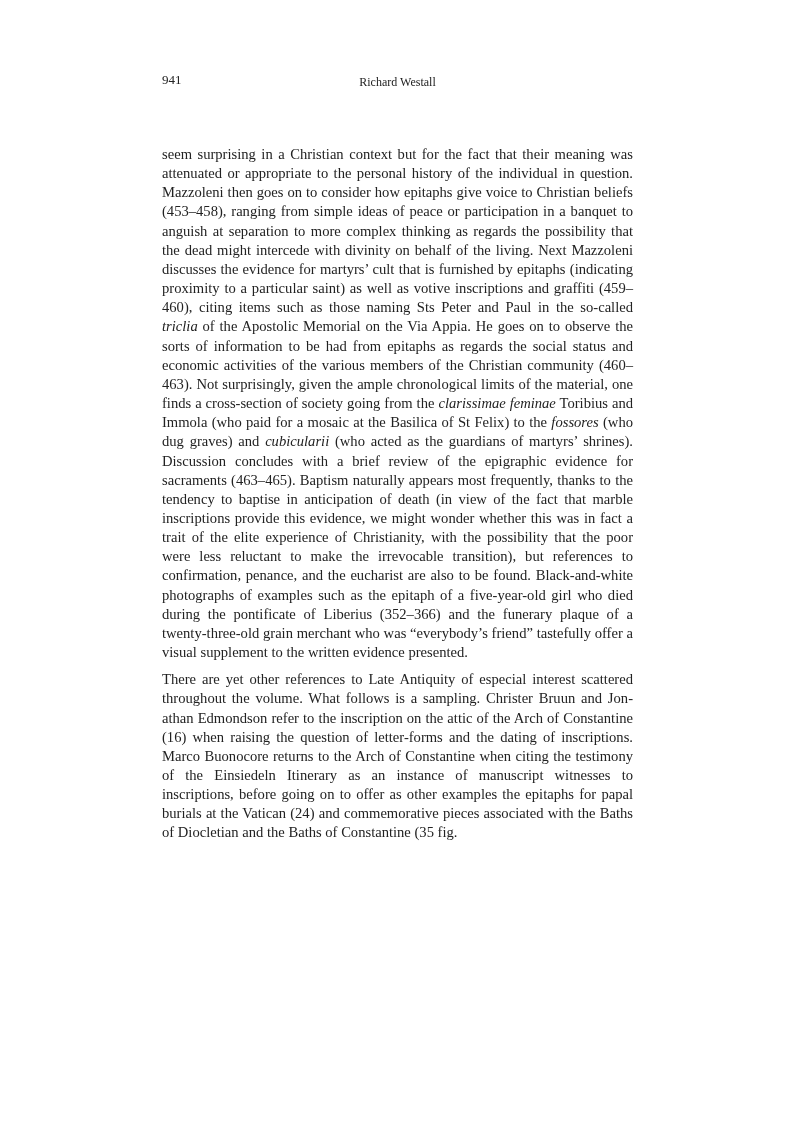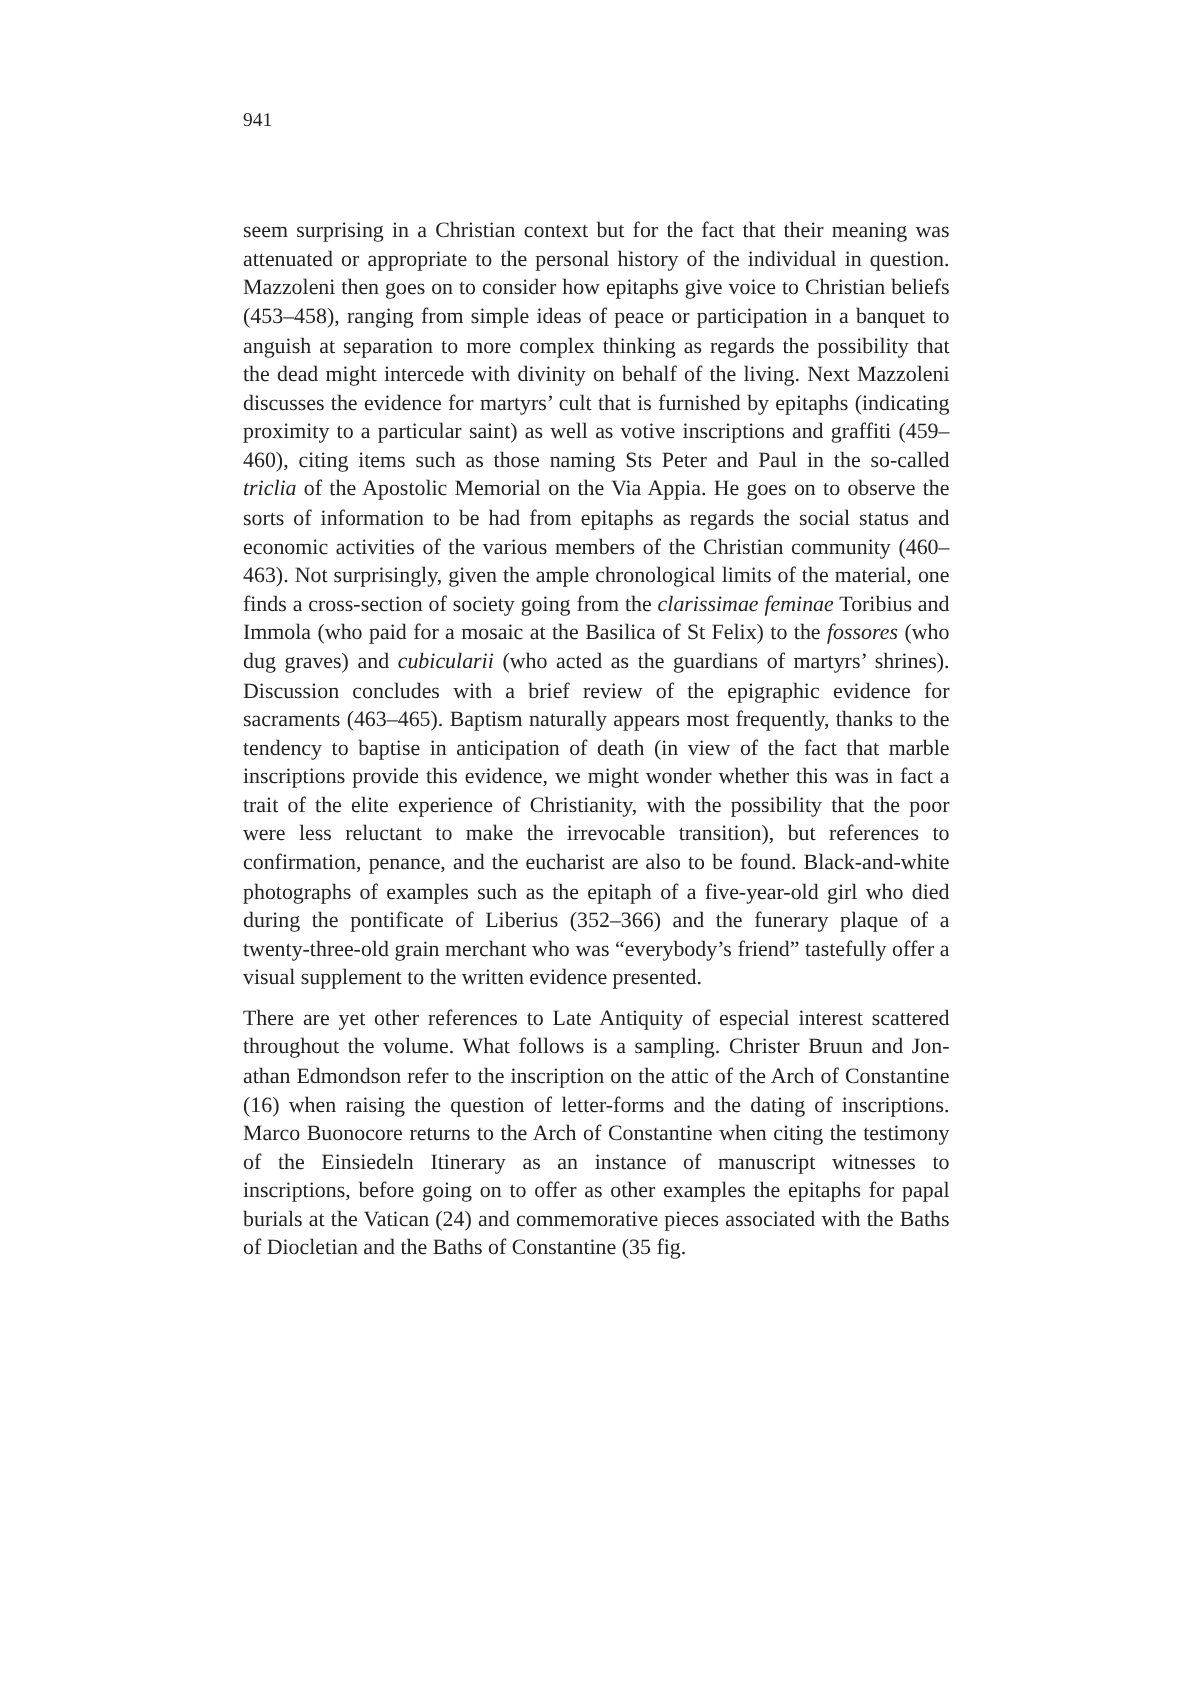--- a/index.html
+++ b/index.html
@@ -55,20 +55,21 @@
   }
   .seg-it {
     font-style: italic;
   }
 </style>
 </head>
 <body>
 
 <div class="running-head">
   <span class="page-number">941</span>
+  <span class="running-title">Richard Westall</span>
 </div>
 
 <div class="body-text">
   <p class="para">
     <span>seem surprising in a Christian context but for the fact that their meaning was attenuated or appropriate to the personal history of the individual in ques­tion. Mazzoleni then goes on to consider how epitaphs give voice to Chris­tian beliefs (453–458), ranging from simple ideas of peace or participation in a banquet to anguish at separation to more complex thinking as regards the possibility that the dead might intercede with divinity on behalf of the living. Next Mazzoleni discusses the evidence for martyrs’ cult that is furnished by epitaphs (indicating proximity to a particular saint) as well as votive inscrip­tions and graffiti (459–460), citing items such as those naming Sts Peter and Paul in the so-called </span><span class="seg-it">triclia</span><span> of the Apostolic Memorial on the Via Appia. He goes on to observe the sorts of information to be had from epitaphs as re­gards the social status and economic activities of the various members of the Christian community (460–463). Not surprisingly, given the ample chrono­logical limits of the material, one finds a cross-section of society going from the </span><span class="seg-it">clarissimae feminae</span><span> Toribius and Immola (who paid for a mosaic at the Basilica of St Felix) to the </span><span class="seg-it">fossores</span><span> (who dug graves) and </span><span class="seg-it">cubicularii</span><span> (who acted as the guardians of martyrs’ shrines). Discussion concludes with a brief re­view of the epigraphic evidence for sacraments (463–465). Baptism naturally appears most frequently, thanks to the tendency to baptise in anticipation of death (in view of the fact that marble inscriptions provide this evidence, we might wonder whether this was in fact a trait of the elite experience of Chris­tianity, with the possibility that the poor were less reluctant to make the ir­revocable transition), but references to confirmation, penance, and the eu­charist are also to be found. Black-and-white photographs of examples such as the epitaph of a five-year-old girl who died during the pontificate of Li­berius (352–366) and the funerary plaque of a twenty-three-old grain mer­chant who was “everybody’s friend” tastefully offer a visual supplement to the written evidence presented.</span>
   </p>
   <p class="para">
     <span>There are yet other references to Late Antiquity of especial interest scattered throughout the volume. What follows is a sampling. Christer Bruun and Jon­athan Edmondson refer to the inscription on the attic of the Arch of Con­stantine (16) when raising the question of letter-forms and the dating of in­scriptions. Marco Buonocore returns to the Arch of Constantine when citing the testimony of the Einsiedeln Itinerary as an instance of manuscript wit­nesses to inscriptions, before going on to offer as other examples the epi­taphs for papal burials at the Vatican (24) and commemorative pieces asso­ciated with the Baths of Diocletian and the Baths of Constantine (35 fig.</span>
   </p>
 </div>

